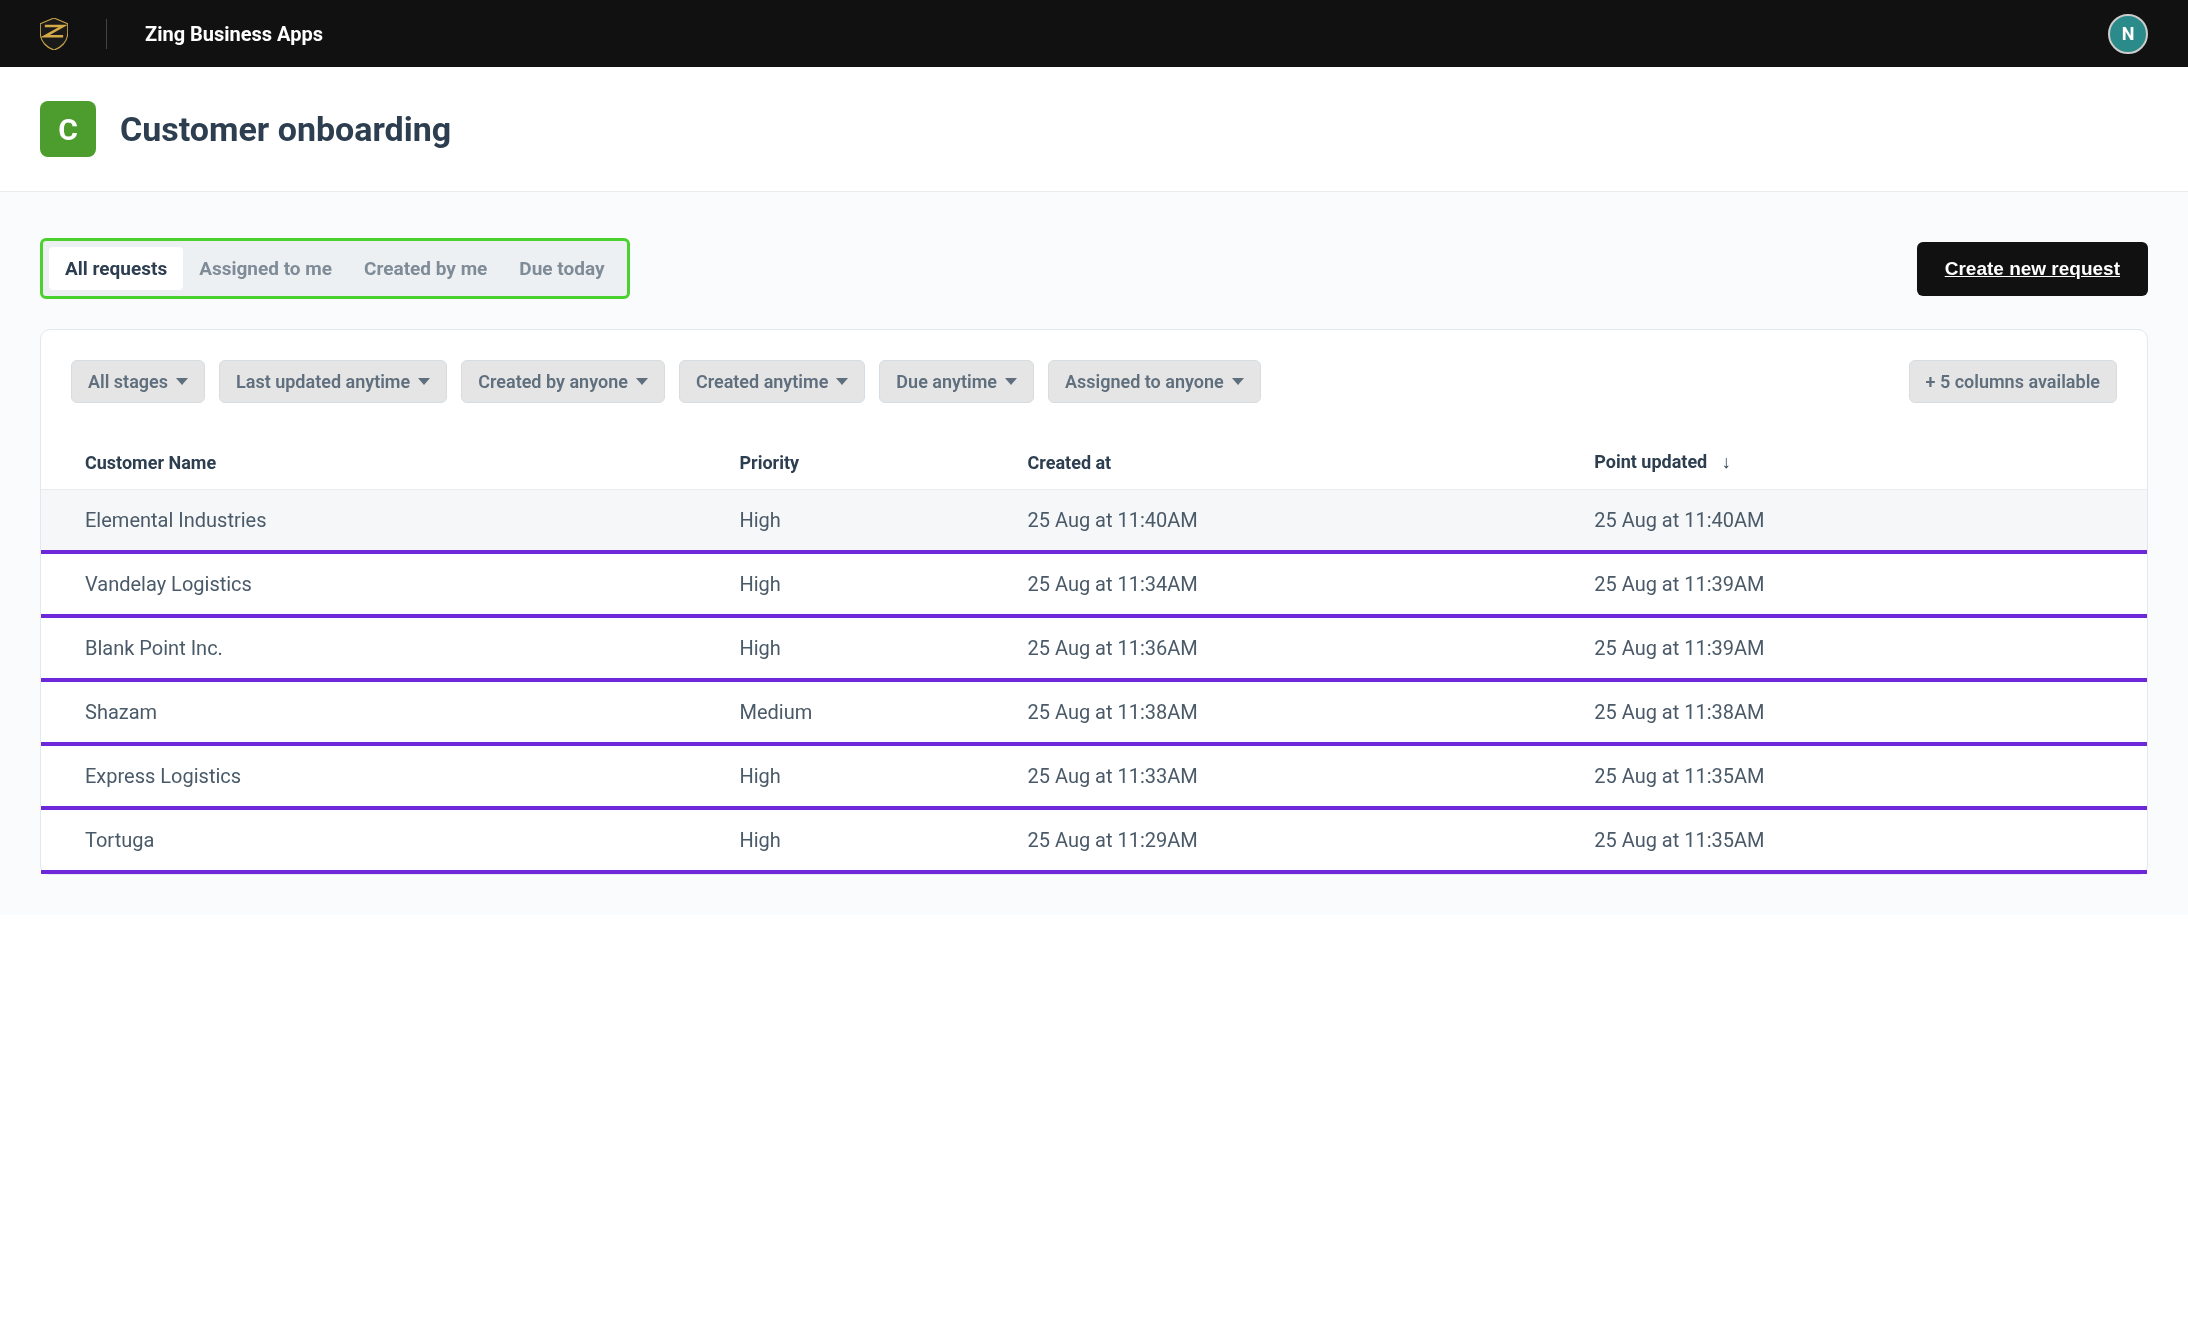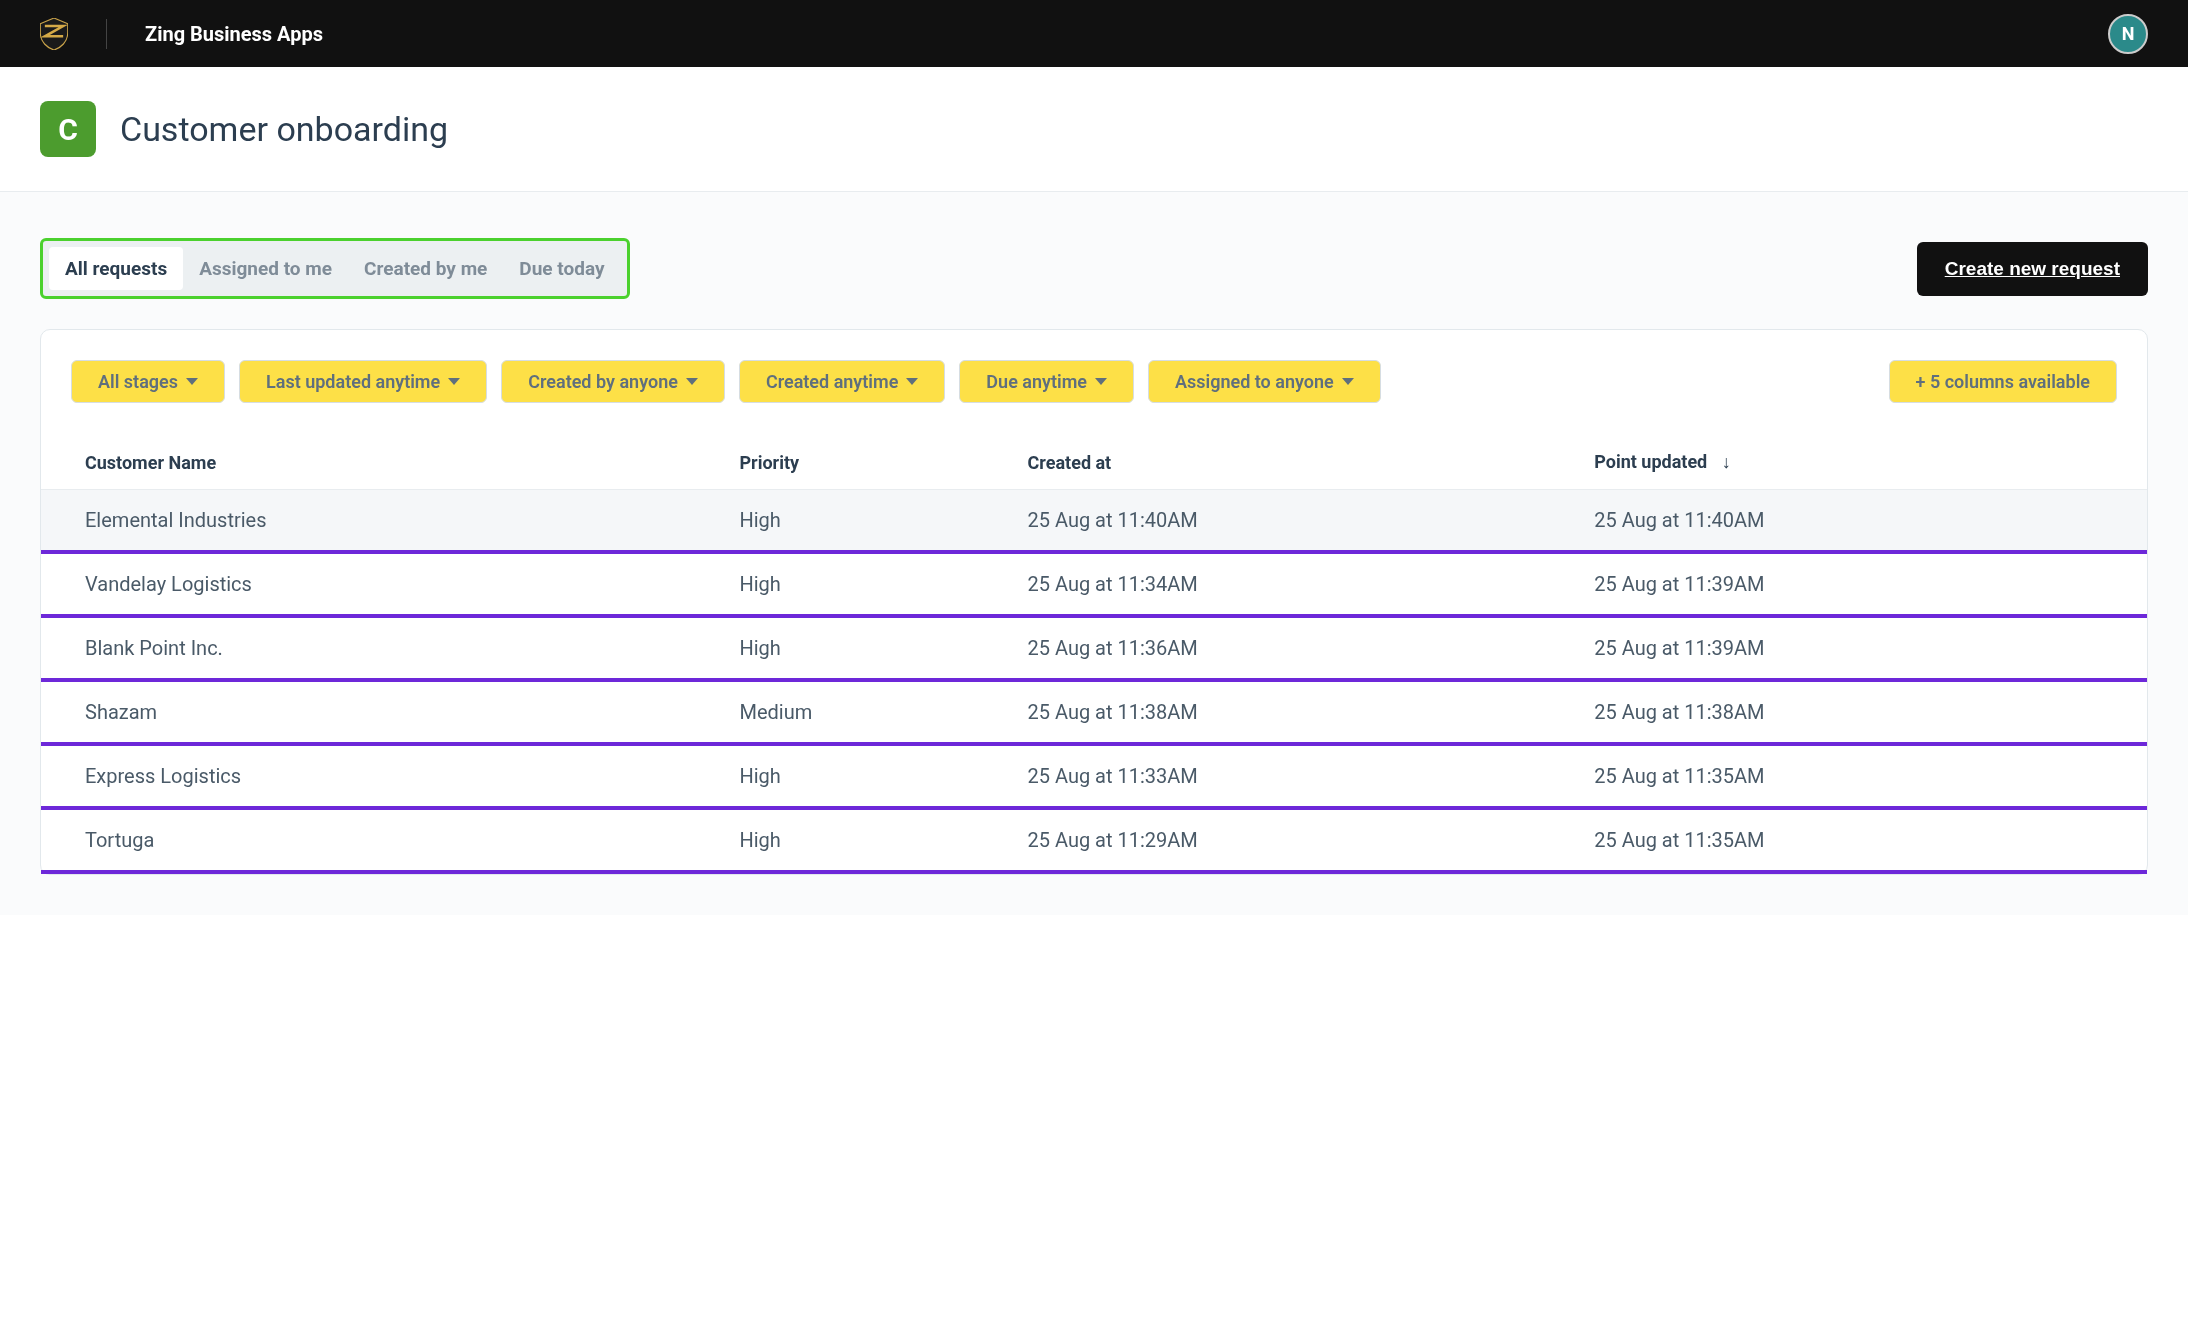--- a/index.html
+++ b/index.html
@@ -36,21 +36,21 @@
     padding: 34px 40px;
     display: flex; align-items: center; gap: 24px;
     border-bottom: 1px solid #e8ecef;
   }
   .page-icon {
     width: 56px; height: 56px; border-radius: 8px;
     background: #4c9c2e;
     display: flex; align-items: center; justify-content: center;
     color: #fff; font-weight: 700; font-size: 30px;
   }
-  .page-title { font-size: 34px; font-weight: 400; color: #2c3e50; }
+  .page-title { font-size: 34px; font-weight: 700; color: #2c3e50; }
   .content-wrap { background: #fafbfc; padding: 0 40px 40px 40px; }
   .tabs-row {
     display: flex; align-items: center; justify-content: space-between;
     padding-top: 46px; padding-bottom: 30px;
   }
   .tabs-box {
     display: flex; gap: 0;
     border: 3px solid #4bd12e;
     border-radius: 6px;
     padding: 6px;
@@ -80,22 +80,22 @@
   }
   .filters-row {
     display: flex; flex-wrap: wrap; gap: 14px;
     padding: 0 30px 6px 30px;
     align-items: flex-start;
   }
   .filters-left { display: flex; flex-wrap: wrap; gap: 14px; flex: 1; }
   .filter-pill, .columns-pill {
     display: inline-flex; align-items: center; gap: 8px;
     border: 1px solid #d6dde2; border-radius: 6px;
-    background: #fde047;
-    padding: 10px 26px;
+    background: #e5e5e5;
+    padding: 10px 16px;
     font-size: 18px; font-weight: 600;
     color: #5f6f7d; cursor: pointer;
     margin-bottom: 14px;
   }
   .caret-down {
     width: 0; height: 0;
     border-left: 6px solid transparent;
     border-right: 6px solid transparent;
     border-top: 7px solid #5f6f7d;
   }

